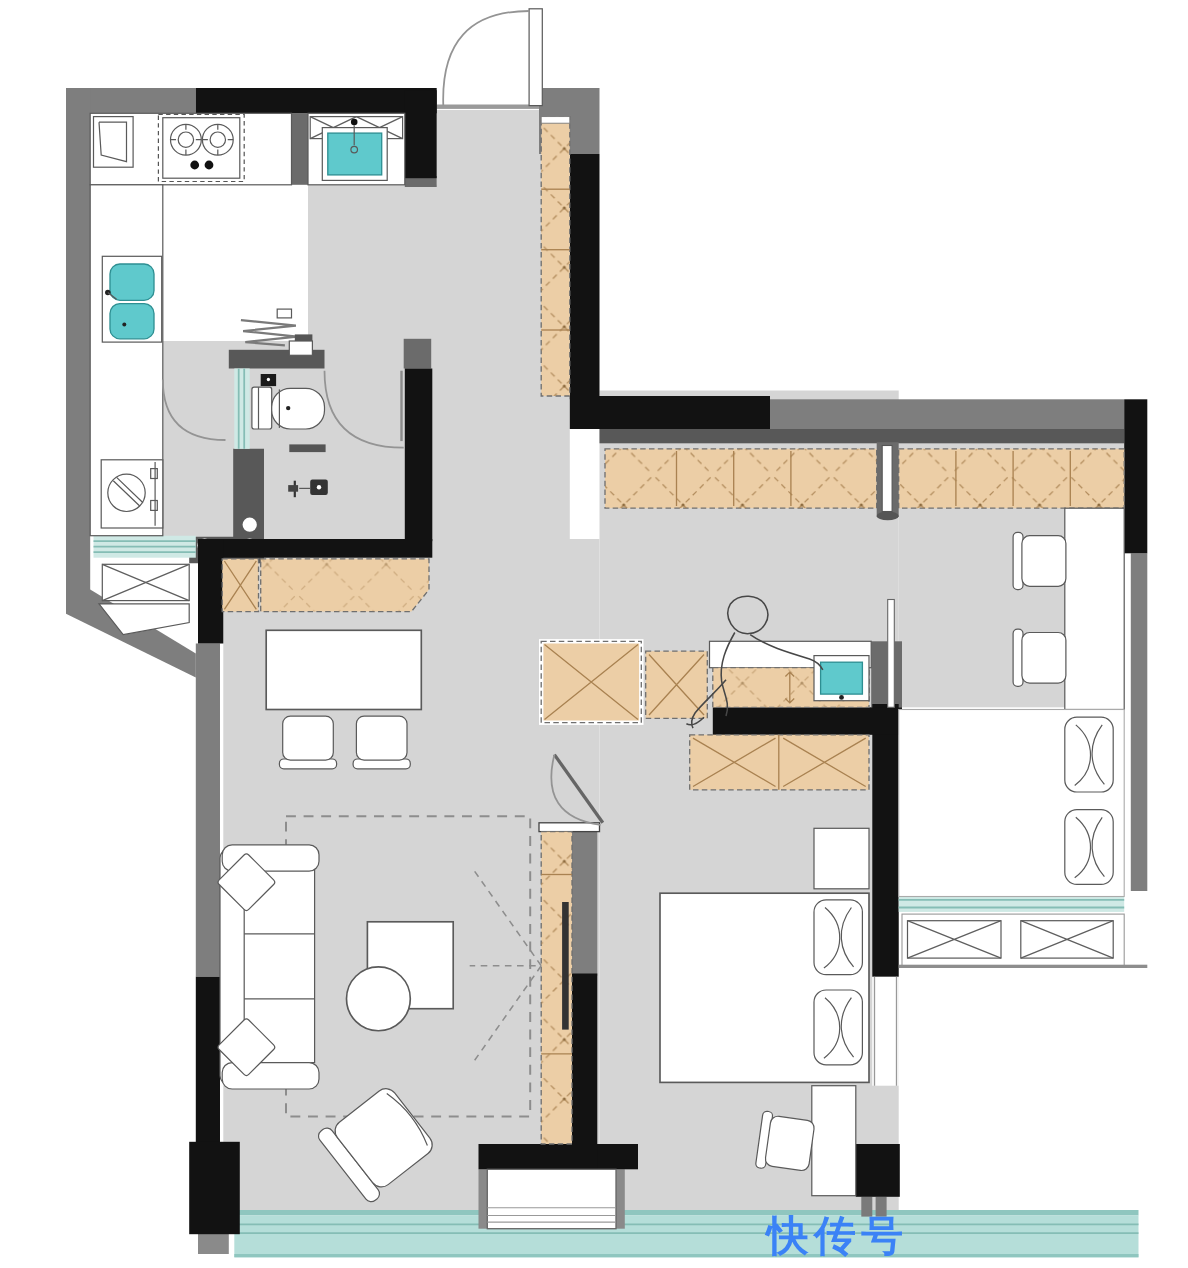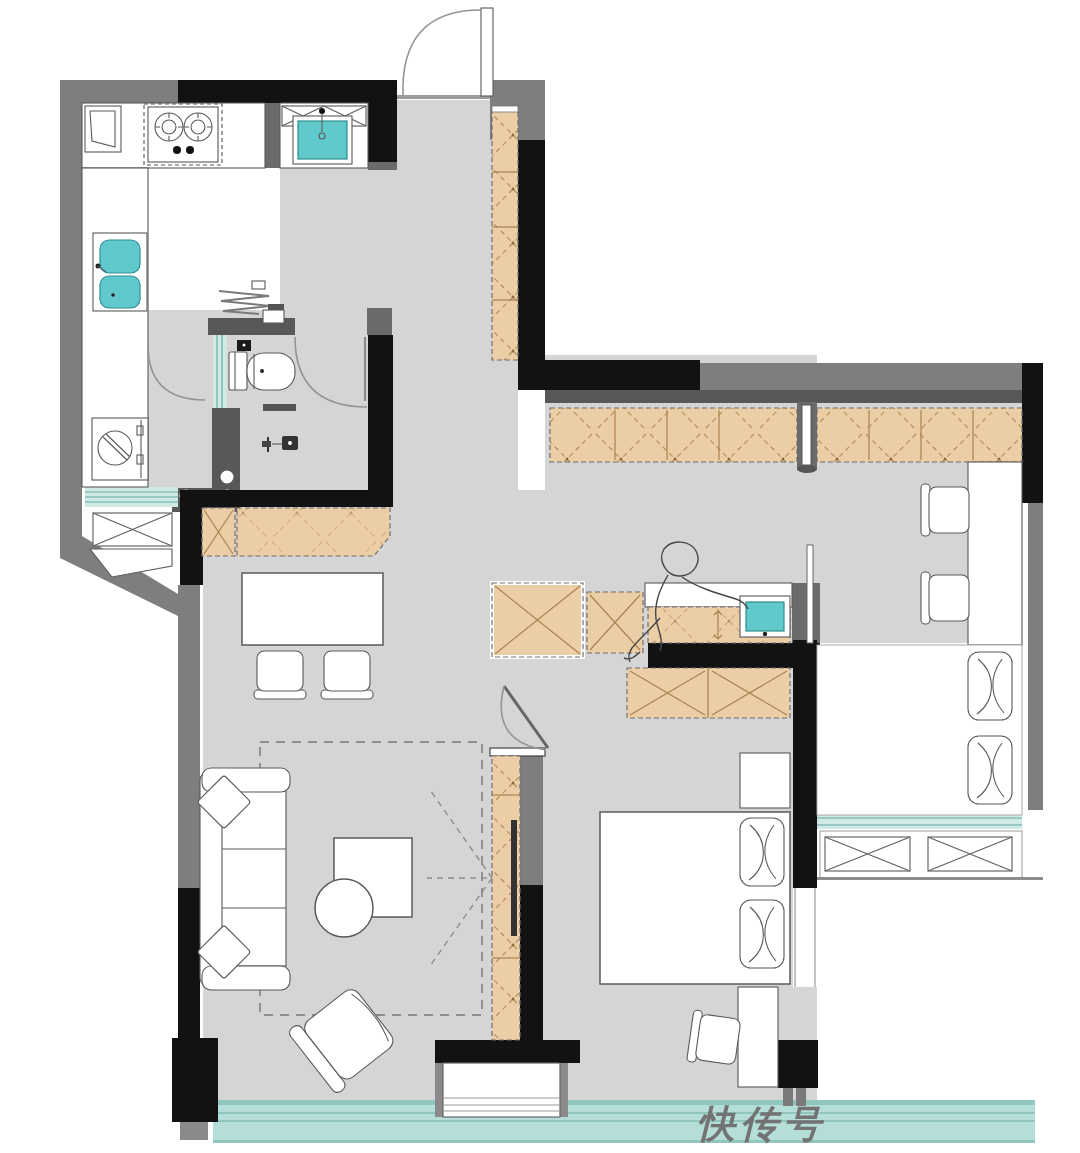--- a/index.html
+++ b/index.html
@@ -23,22 +23,22 @@
   .cab{fill:var(--tan);stroke:#6f6f6f;stroke-width:1.2;stroke-dasharray:5 3;}
   .cabx{stroke:var(--tan-line);stroke-width:1.2;fill:none;}
   .xl{stroke:#5f5f5f;stroke-width:1.2;fill:none;}
   .arc{stroke:#949494;stroke-width:1.6;fill:none;}
   .dash{stroke:#8d8d8d;stroke-width:1.8;fill:none;stroke-dasharray:9 7;}
   .dash2{stroke:#8d8d8d;stroke-width:1.4;fill:none;stroke-dasharray:6 5;}
   .glass{fill:var(--glass);}
   .gline{stroke:var(--glass-line);stroke-width:1.6;fill:none;}
   .teal{fill:var(--teal);stroke:var(--teal-deep);stroke-width:1.2;}
   .sketch{stroke:#474747;stroke-width:1.4;fill:none;}
-  .watermark{position:absolute;left:697px;top:1104px;width:200px;color:#737373;
-    font-size:38px;font-weight:bold;letter-spacing:5px;line-height:1.1;z-index:5;font-style:italic;}
+  .watermark{position:absolute;left:697px;top:1104px;width:200px;color:#3b82f6;
+    font-size:38px;font-weight:bold;letter-spacing:5px;line-height:1.1;z-index:5;}
 </style>
 </head>
 <body>
 
 <div class="stage">
 <svg width="1080" height="1153" viewBox="0 0 1080 1153">
   <defs>
     <pattern id="hatchX" width="54" height="54" patternUnits="userSpaceOnUse">
       <path d="M2,2 L52,52 M52,2 L2,52" stroke="#a98251" stroke-width="1.2" stroke-dasharray="5 4" opacity="0.85"></path>
       <circle cx="27" cy="27" r="1.4" fill="#8d6b3f"></circle>

